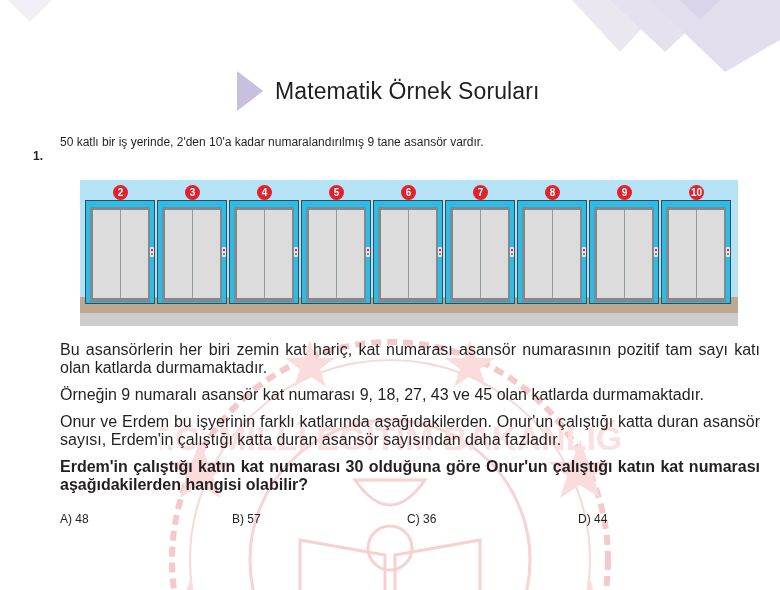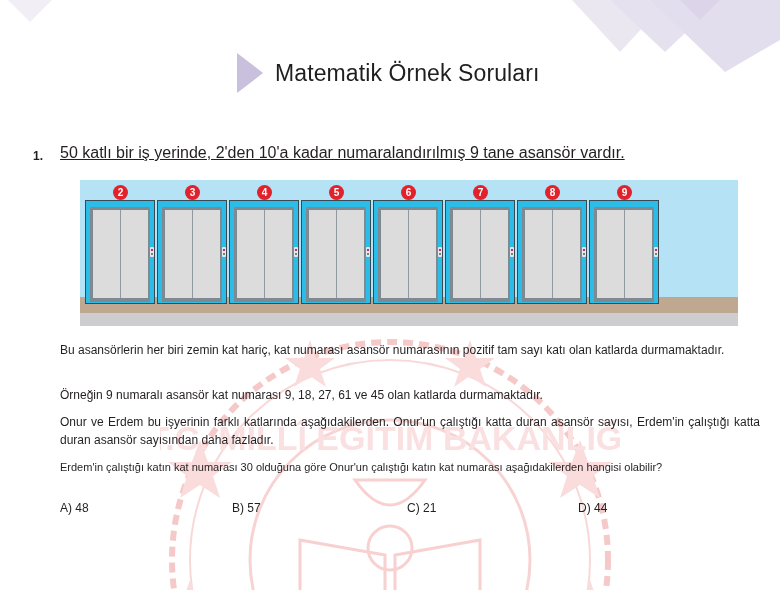--- a/index.html
+++ b/index.html
@@ -4,41 +4,41 @@
 <style>
   html, body { margin:0; padding:0; }
   body {
     width:780px; height:590px; position:relative; overflow:hidden;
     background:#ffffff;
     font-family:"Liberation Sans", sans-serif;
     color:#231f20;
   }
   .deco { position:absolute; left:0; top:0; width:780px; height:120px; }
   .seal { position:absolute; left:160px; top:330px; width:460px; height:460px; opacity:1; }
-  .title-wrap { position:absolute; left:237px; top:53px; height:40px; display:flex; align-items:center; }
+  .title-wrap { position:absolute; left:237px; top:71px; height:40px; display:flex; align-items:center; }
   .title-arrow { width:0; height:0; border-top:20px solid transparent; border-bottom:20px solid transparent; border-left:26px solid #c8c0dc; margin-right:12px; }
   .title { font-size:23px; color:#1f1f1f; letter-spacing:0.1px; }
   .q-num { position:absolute; left:33px; top:149px; font-size:12px; font-weight:bold; }
-  .q-stem { position:absolute; left:60px; top:144px; font-size:16px;text-decoration:underline; }
+  .q-stem { position:absolute; left:60px; top:135px; font-size:12px; }
   .figure { position:absolute; left:80px; top:180px; width:658px; height:146px; overflow:hidden; }
   .sky { position:absolute; left:0; top:0; width:658px; height:117px; background:#b5e3f5; }
   .floor { position:absolute; left:0; top:117px; width:658px; height:16px; background:#bea990; }
   .ground { position:absolute; left:0; top:133px; width:658px; height:13px; background:#cdcdcf; }
   .unit { position:absolute; top:20px; width:72px; height:104px; }
   .frame { position:absolute; left:0; top:0; width:70px; height:104px; background:#2bbde8; border:1px solid #3a4a55; box-sizing:border-box; }
   .door-frame { position:absolute; left:4px; top:6px; width:60px; height:95px; background:#7e8a90; }
   .door { position:absolute; top:3px; width:27px; height:88px; background:#dcdcdc; }
   .door.l { left:3px; }
   .door.r { left:30px; border-left:1px solid #8e9aa0; }
   .panel { position:absolute; left:64px; top:46px; width:4px; height:10px; background:#e8e6ea; border-radius:1px; }
   .panel i { position:absolute; left:1px; width:2px; height:2px; }
   .badge { position:absolute; top:-15px; left:28px; width:15px; height:15px; border-radius:50%; background:#e3212b; color:#fff; font-size:10px; font-weight:bold; text-align:center; line-height:15px; }
-  .para { position:absolute; left:60px; width:700px; font-size:12px; line-height:18px; text-align:justify; }
-  .bold { font-weight:normal; font-size:11px; }
-  .choice { position:absolute; top:501px; font-size:12px; }
+  .para { position:absolute; left:60px; width:700px; font-size:16px; line-height:18px; text-align:justify; }
+  .bold { font-weight:bold; font-size:16px; }
+  .choice { position:absolute; top:512px; font-size:12px; }
 </style>
 </head>
 <body>
 
 <svg class="deco" viewBox="0 0 780 120">
   <polygon points="8,0 52,0 30,22" fill="#f1eff5"></polygon>
   <polygon points="572,0 668,0 620,52" fill="#ebe7f1"></polygon>
   <polygon points="610,0 720,0 665,52" fill="#e6e1ef"></polygon>
   <polygon points="650,0 780,0 780,40 725,72" fill="#e3deee"></polygon>
   <polygon points="680,0 720,0 700,20" fill="#dcd5ea"></polygon>
@@ -177,23 +177,36 @@
         <div class="door-frame">
           <div class="door l"></div>
           <div class="door r"></div>
         </div>
       <div class="panel">
           <i style="top:2px;background:#b0306a"></i>
           <i style="top:6px;background:#6a8a6a"></i>
         </div>
       </div>
   </div>
+  <div class="unit" style="left:581px">
+    <div class="badge">10</div>
+    <div class="frame">
+        <div class="door-frame">
+          <div class="door l"></div>
+          <div class="door r"></div>
+        </div>
+      <div class="panel">
+          <i style="top:2px;background:#b0306a"></i>
+          <i style="top:6px;background:#6a8a6a"></i>
+        </div>
+      </div>
+  </div>
 </div>
 
 <div class="para" style="top:341px">Bu asansörlerin her biri zemin kat hariç, kat numarası asansör numarasının pozitif tam sayı katı olan katlarda durmamaktadır.</div>
-<div class="para" style="top:386px">Örneğin 9 numaralı asansör kat numarası 9, 18, 27, 61 ve 45 olan katlarda durmamaktadır.</div>
+<div class="para" style="top:386px">Örneğin 9 numaralı asansör kat numarası 9, 18, 27, 43 ve 45 olan katlarda durmamaktadır.</div>
 <div class="para" style="top:413px">Onur ve Erdem bu işyerinin farklı katlarında aşağıdakilerden. Onur'un çalıştığı katta duran asansör sayısı, Erdem'in çalıştığı katta duran asansör sayısından daha fazladır.</div>
 <div class="para bold" style="top:458px">Erdem'in çalıştığı katın kat numarası 30 olduğuna göre Onur'un çalıştığı katın kat numarası aşağıdakilerden hangisi olabilir?</div>
 
 <div class="choice" style="left:60px">A) 48</div>
 <div class="choice" style="left:232px">B) 57</div>
-<div class="choice" style="left:407px">C) 21</div>
+<div class="choice" style="left:407px">C) 36</div>
 <div class="choice" style="left:578px">D) 44</div>
 
 </body></html>

